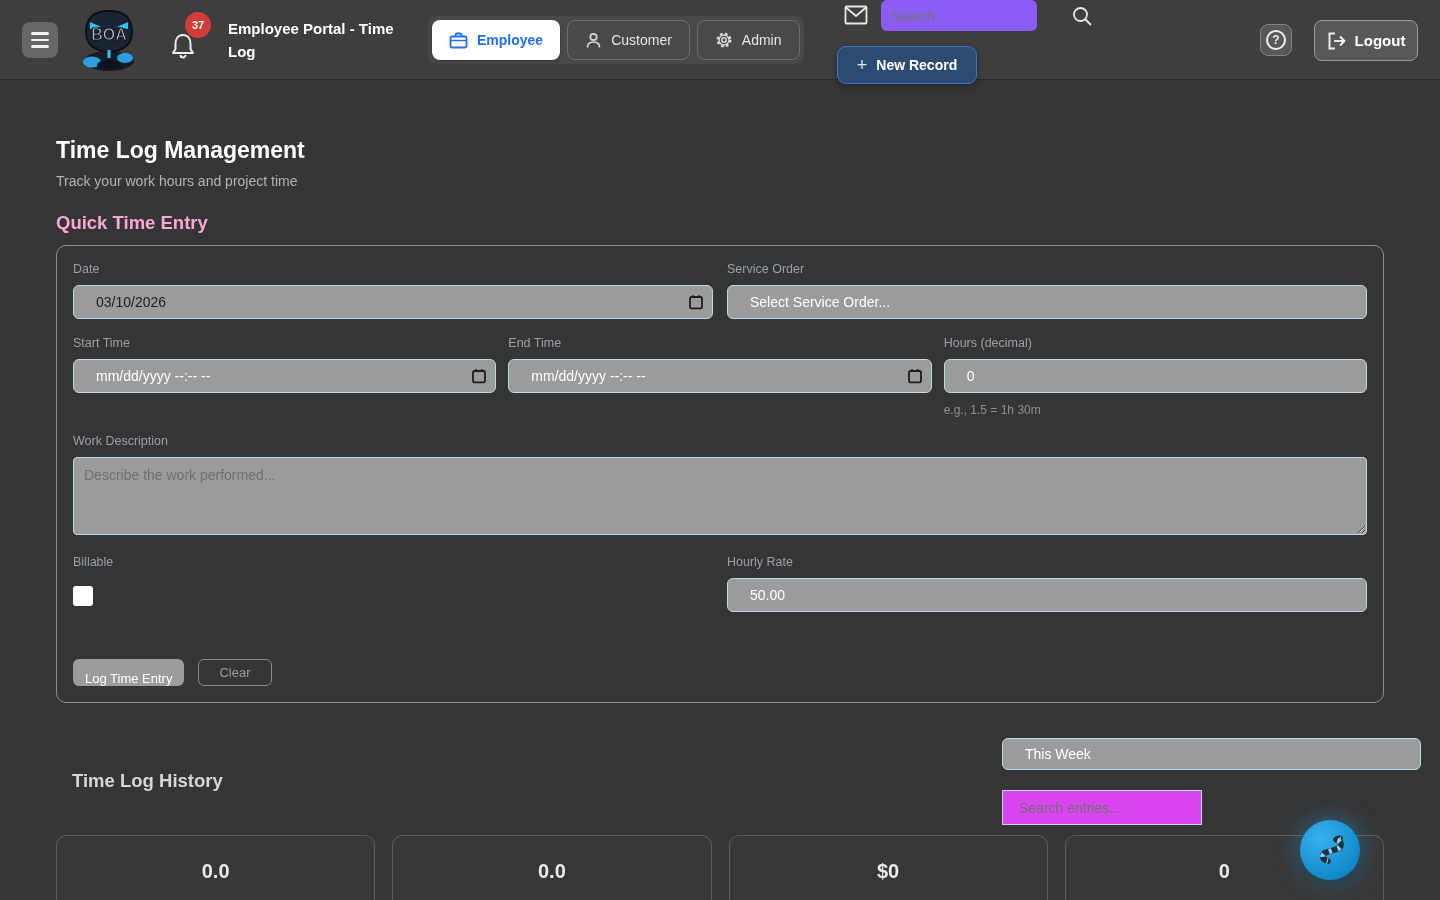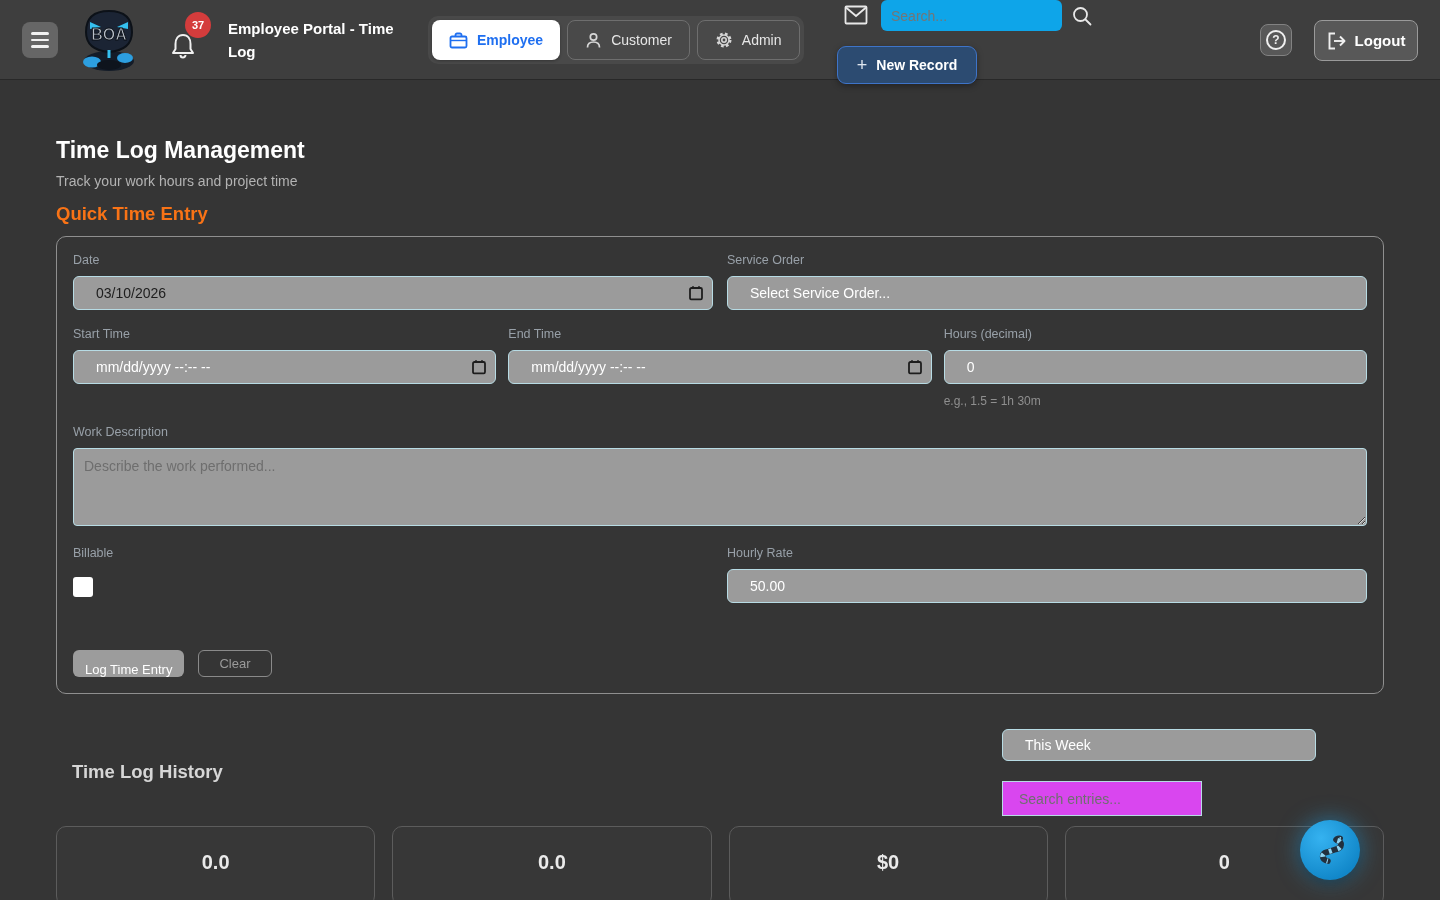--- a/index.html
+++ b/index.html
@@ -19,21 +19,21 @@
            border-radius:50%; color:#fff; font-size:11px; font-weight:bold; display:flex;
            align-items:center; justify-content:center; }
   .app-title { position:absolute; left:228px; top:17px; width:188px; font-size:15px; font-weight:bold;
                color:#fff; line-height:23px; }
   .tab-group { position:absolute; left:428px; top:16px; height:48px; background:#494949; border-radius:10px;
                padding:4px; display:flex; gap:7px;justify-content:flex-end; }
   .tab { height:40px; border-radius:8px; display:flex; align-items:center; gap:9px; padding:0 17px;
          font-size:14px; background:transparent; border:1px solid #6e6e6e; color:#e6e6e6; cursor:pointer; }
   .tab.active { background:#fff; border:none; color:#1f6ff0; font-weight:bold; box-shadow:0 1px 3px rgba(0,0,0,.3); }
   .mail { position:absolute; left:844px; top:5px; }
-  .hdr-search { position:absolute; left:881px; top:0; width:181px; height:31px; background:#0ea5e9;
+  .hdr-search { position:absolute; left:881px; top:0; width:156px; height:31px; background:#8b5cf6;
                 border:none; border-radius:6px; padding:0 10px; font-size:14px; color:#2a2a2a; outline:none; }
   .hdr-search::placeholder { color:#757575; }
   .magnifier { position:absolute; left:1071px; top:5px; }
   .new-record { position:absolute; left:837px; top:46px; width:140px; height:38px; background:#2c4b71;
                 border:1.5px solid #3e74c9; border-radius:9px; color:#fff; font-weight:bold; font-size:14px;
                 display:flex; align-items:center; justify-content:center; gap:9px; cursor:pointer;
                 box-shadow:0 2px 6px rgba(0,0,0,.35); }
   .new-record .plus { font-size:18px; font-weight:normal; color:#dfe6ee; line-height:1; }
   .help-btn { position:absolute; left:1260px; top:24px; width:32px; height:32px; border-radius:8px;
               background:#585858; border:1px solid #828282; color:#fff; cursor:pointer;
@@ -41,21 +41,21 @@
   .help-circle { width:20px; height:20px; border:2px solid #f0f0f0; border-radius:50%; font-size:12px;
                  font-weight:bold; color:#f0f0f0; display:flex; align-items:center; justify-content:center; }
   .logout-btn { position:absolute; left:1314px; top:20px; width:104px; height:41px; border-radius:8px;
                 background:#585858; border:1px solid #9a9a9a; color:#fff; font-weight:bold; font-size:15px;
                 display:flex; align-items:center; justify-content:center; gap:8px; cursor:pointer; }
 
   
   .main { position:absolute; top:80px; left:0; width:1440px; padding:0 56px; }
   .page-title { margin-top:57px; font-size:23px; font-weight:bold; color:#fff; }
   .page-sub { margin-top:9px; font-size:14px; color:#b3b3b3; }
-  .section-h { margin-top:14px; font-size:18.5px; font-weight:bold; color:#f97316; }
+  .section-h { margin-top:23px; font-size:18.5px; font-weight:bold; color:#f9a8d4; }
 
   .form-card { margin-top:11px; border:1px solid #8f8f8f; border-radius:10px; padding:16px; }
   .grid2 { display:grid; grid-template-columns:1fr 1fr; gap:14px; }
   .grid3 { display:grid; grid-template-columns:1fr 1fr 1fr; gap:12px; margin-top:17px; }
   .f-label { display:block; font-size:12.5px; color:#98a0a8; margin-bottom:9px; }
   .f-input, .f-select { position:relative; width:100%; height:34px; background:#9b9b9b;
        border:1px solid #b7dbe4; border-radius:6px; font-size:14px; color:#fff; padding:0 22px;
        display:flex; align-items:center; }
   input.f-input { display:block; outline:none; }
   .dark-text { color:#1d1d1d; }
@@ -71,21 +71,21 @@
          border-radius:3px; border:none; margin-top:8px; cursor:pointer; }
   .btn-row { margin-top:47px; display:flex; gap:14px; }
   .btn-primary { height:27px; padding:12px 12px; background:#9c9c9c; border:none; border-radius:6px;
                  color:#fff; font-size:13px; cursor:pointer; }
   .btn-ghost { height:27px; padding:0 20px; background:transparent; border:1px solid #8a8a8a;
                border-radius:6px; color:#9a9a9a; font-size:13px; cursor:pointer; }
 
   
   .history { position:relative; height:132px; }
   .history-title { position:absolute; left:16px; top:67px; font-size:18.5px; font-weight:bold; color:#d6d6d6; }
-  .filter-select { position:absolute; left:946px; top:35px; width:314px; height:32px; }
+  .filter-select { position:absolute; left:946px; top:35px; width:419px; height:32px; }
   .entry-search { position:absolute; left:946px; top:87px; width:200px; height:35px; background:#d946ef;
                   border:1px solid #b7dbe4; border-radius:0; font-size:14px; color:#fff; padding:0 16px; outline:none; }
   .entry-search::placeholder { color:#6f6f6f; }
   .stats-grid { display:grid; grid-template-columns:1fr 1fr 1fr 1fr; gap:17px; }
   .stat-card { height:80px; border:1px solid #5c5c5c; border-radius:10px; background:#373737;
                text-align:center; padding-top:24px; font-size:20px; font-weight:bold; color:#eaeaea; }
 
   
   .fab { position:absolute; left:1300px; top:820px; width:60px; height:60px; border-radius:50%;
          background:radial-gradient(circle at 35% 30%, #35b2f0, #1187c9 75%); border:none; cursor:pointer;

